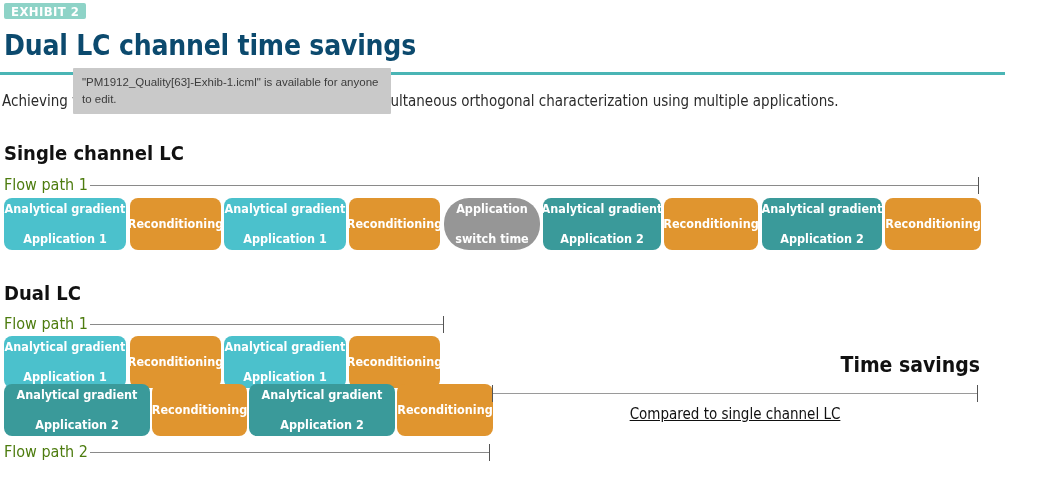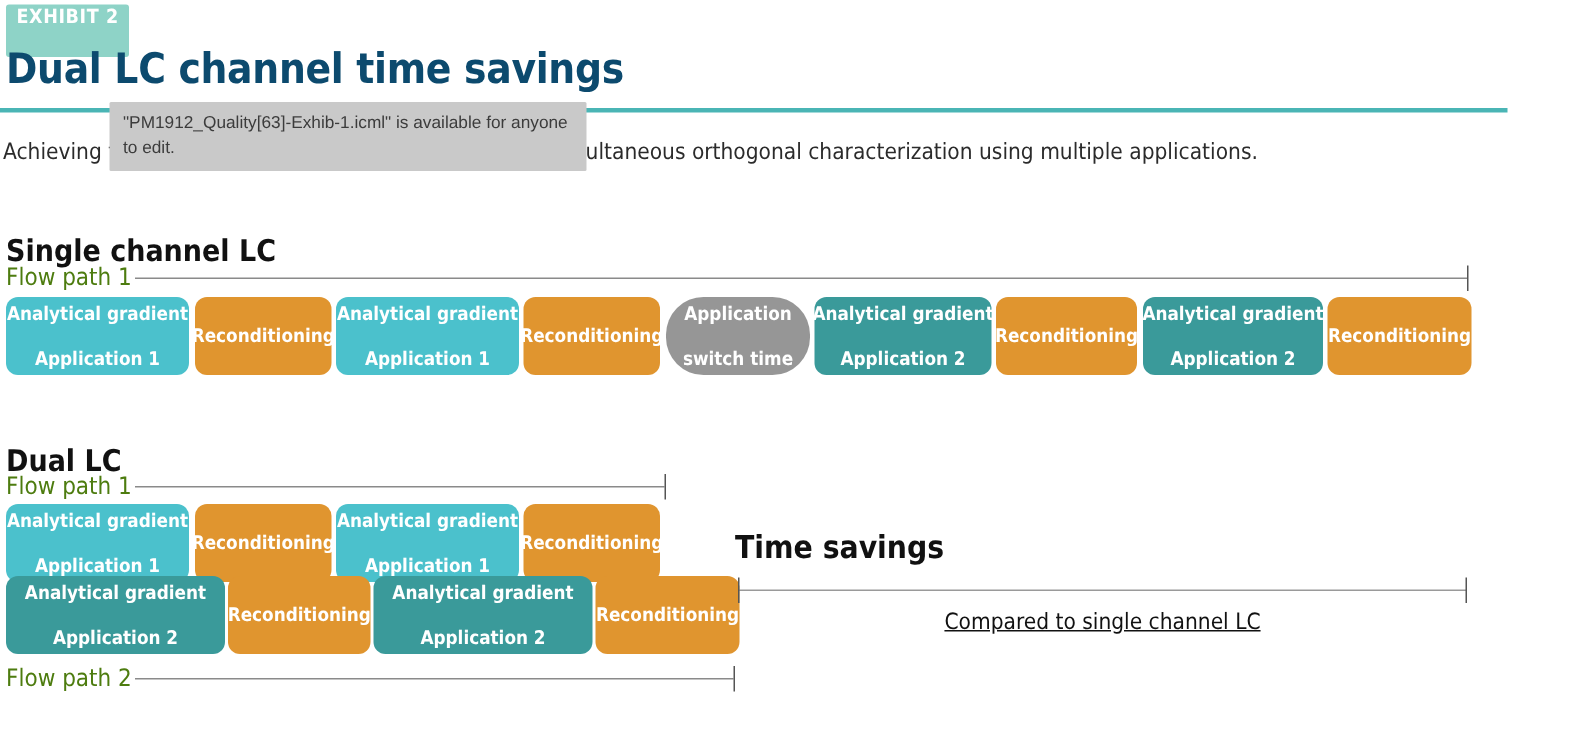--- a/index.html
+++ b/index.html
@@ -8,21 +8,21 @@
     font-family:"DejaVu Sans Condensed","Liberation Sans",sans-serif;
     overflow:hidden;position:relative;
   }
   #stage{position:relative;width:1047px;height:496px;}
 
   
   .badge{
     position:absolute;left:4px;top:3px;
     background:#8ed3c7;color:#ffffff;
     font-size:13px;font-weight:bold;letter-spacing:.4px;
-    padding:2px 7px 20px 7px;border-radius:2px;line-height:1;
+    padding:2px 7px 1px 7px;border-radius:2px;line-height:1;
   }
   .page-title{
     position:absolute;left:4px;top:32px;
     font-size:28px;font-weight:bold;color:#0c4a6e;
     letter-spacing:-.2px;line-height:1;white-space:nowrap;
   }
   .rule{
     position:absolute;left:0px;top:72px;width:1005px;height:3px;
     background:#4ab5b5;
   }
@@ -37,21 +37,21 @@
     background:#c9c9c9;color:#3c3c3c;
     font-family:"Liberation Sans",sans-serif;
     font-size:11.5px;line-height:1.45;
     padding:6px 9px 7px 9px;box-sizing:border-box;
     border-radius:1px;z-index:40;
   }
 
   
   .section-title{
     position:absolute;font-size:20px;font-weight:bold;color:#111111;
-    line-height:1;white-space:nowrap;margin-top:14px;
+    line-height:1;white-space:nowrap;
   }
   #sec-single{left:4px;top:143px;}
   #sec-dual{left:4px;top:283px;}
 
   
   .flowpath{position:absolute;height:22px;}
   .flowpath .fp-label{
     position:absolute;left:0;top:0;font-size:16px;color:#4d7c0f;
     line-height:22px;white-space:nowrap;
   }
@@ -70,21 +70,21 @@
     align-items:center;justify-content:center;
     text-align:center;box-sizing:border-box;padding:0 3px;gap:15px;
   }
   .blk .l1{font-size:12.5px;font-weight:bold;line-height:1.15;white-space:nowrap;}
   .blk .l2{font-size:12.5px;font-weight:bold;line-height:1.2;white-space:nowrap;}
   .blk.one-line .l1{font-weight:bold;}
 
   
   #time-savings{position:absolute;left:490px;top:355px;width:490px;height:75px;}
   #ts-title{
-    position:absolute;left:0;top:0;width:490px;text-align:left;
+    position:absolute;left:0;top:0;width:490px;text-align:right;
     font-size:21px;font-weight:bold;color:#111111;line-height:1;
   }
   #ts-bracket{position:absolute;left:0;top:30px;width:490px;height:18px;}
   #ts-bracket .bar{position:absolute;left:2px;top:8px;width:486px;height:1px;background:#9a9a9a;}
   #ts-bracket .cap{position:absolute;top:0;width:1px;height:17px;background:#555555;}
   #ts-sub{
     position:absolute;left:0;top:52px;width:490px;text-align:center;
     font-size:15px;color:#111111;line-height:1;text-decoration:underline;
   }
 </style>

